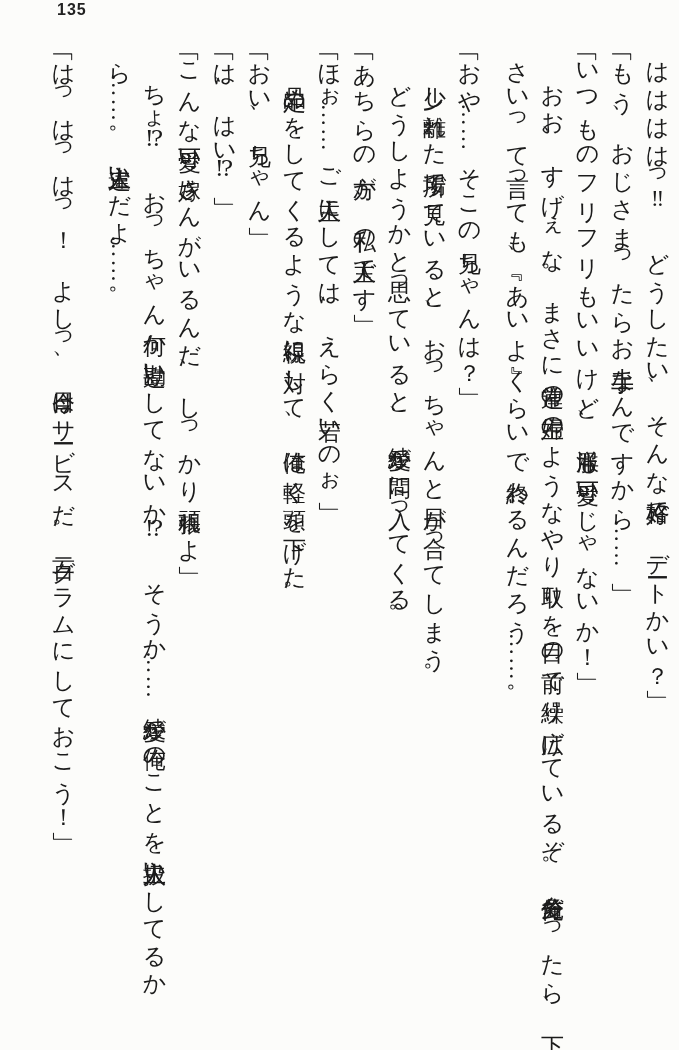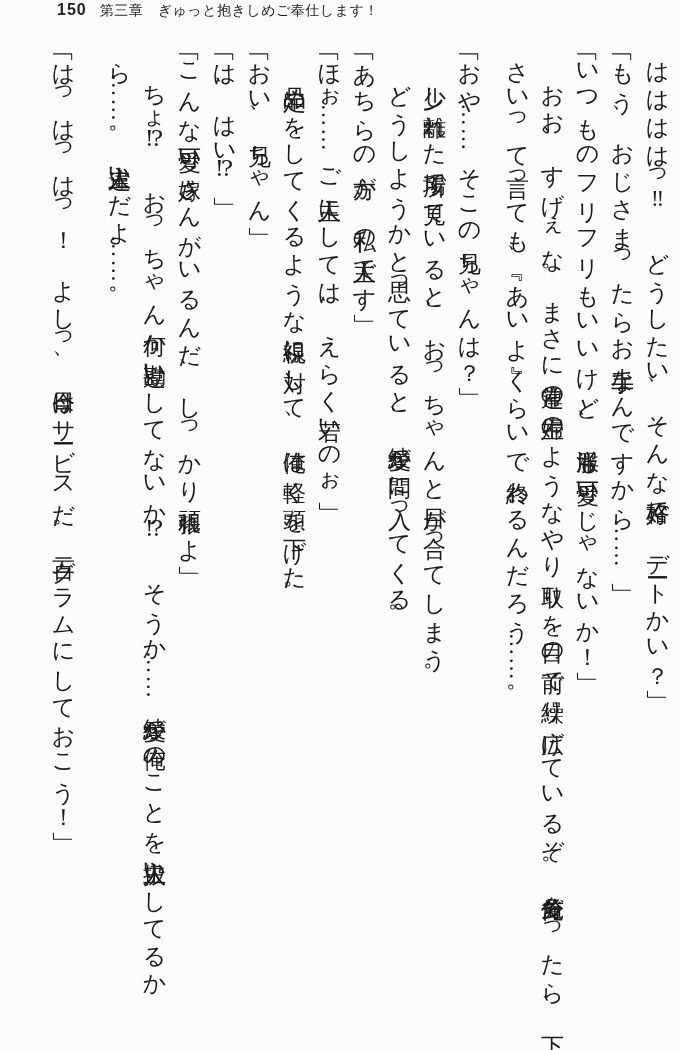--- a/index.html
+++ b/index.html
@@ -62,22 +62,21 @@
     margin-right: 13px;
   }
   .page-text p.gap-before-lg {
     margin-right: 21px;
   }
 </style>
 </head>
 <body>
 
 <header class="running-head">
-  <span class="pagenum">150</span>
-  <span class="chapter">第三章　ぎゅっと抱きしめご奉仕します！</span>
+  <span class="pagenum">135</span>
 </header>
 
 <main class="page-text">
   <p>ははははっ‼　どうしたい、そんな格好で。デートかい？」</p>
   <p>「もう、おじさまったらお上手なんですから……」</p>
   <p>「いつものフリフリもいいけど、洋服も可愛いじゃないか！」</p>
   <p class="indent">おお、すげぇな。まさに常連の主婦のようなやり取りを目の前で繰り広げているぞ。多分俺だったら、下さいって言っても、『あいよ』くらいで終わるんだろう……。</p>
   <p class="gap-before">「おや……そこの兄ちゃんは？」</p>
   <p class="indent">少し離れた場所で見ていると、おっちゃんと目が合ってしまう。</p>
   <p class="indent">どうしようかと思っていると、綾愛が間に入ってくる。</p>

